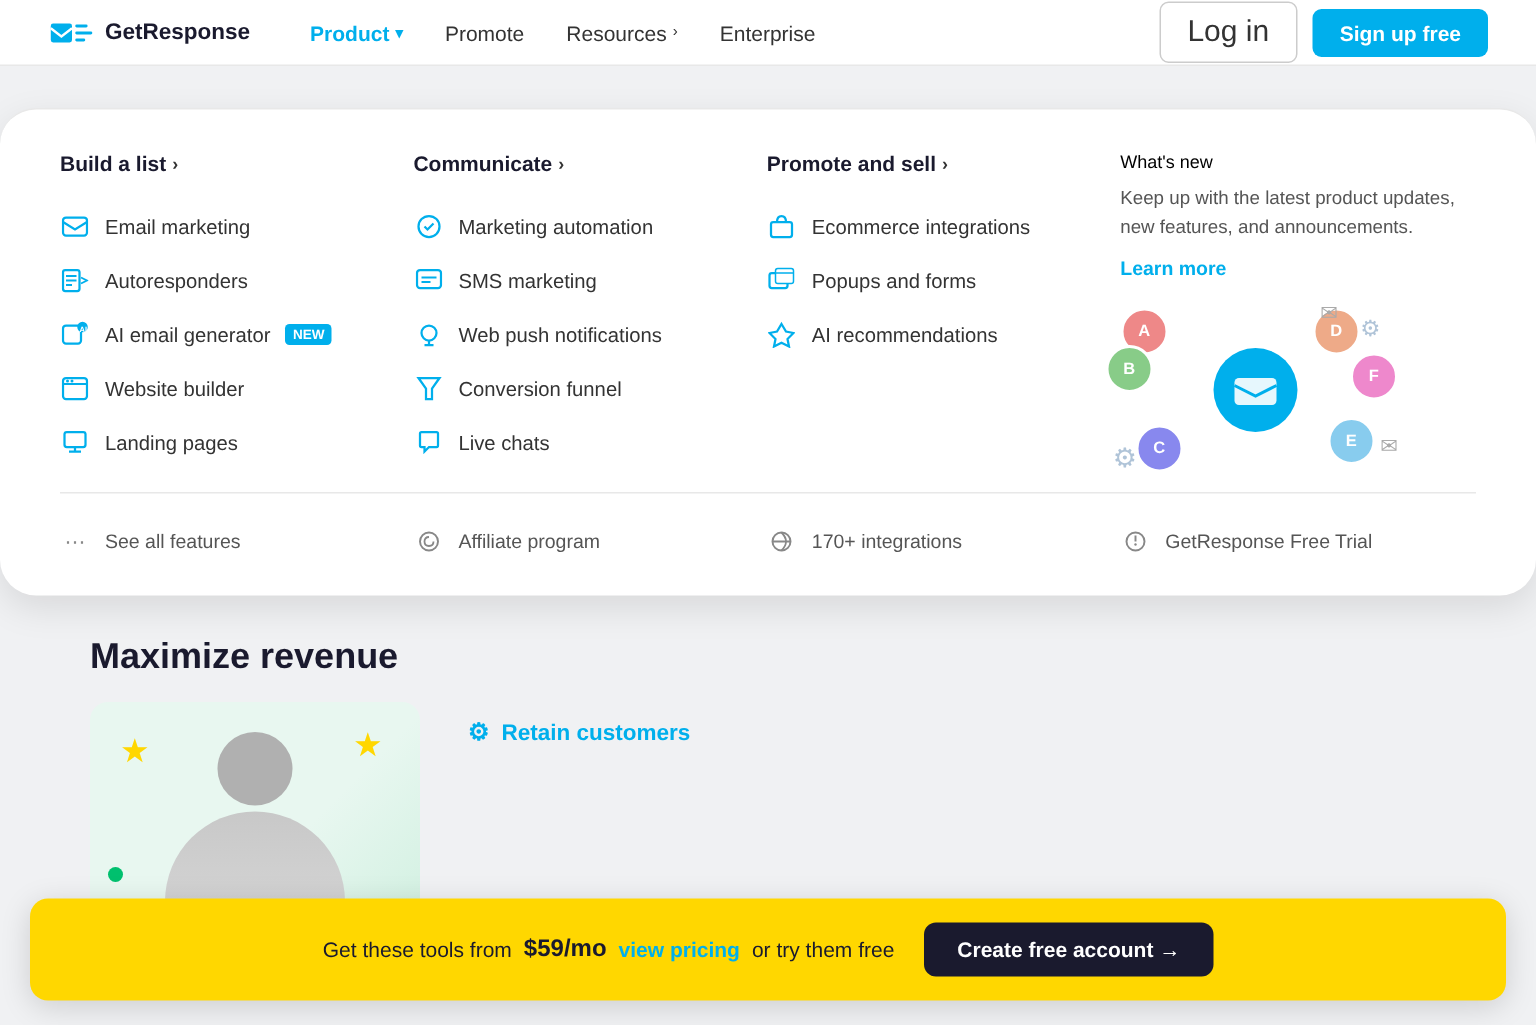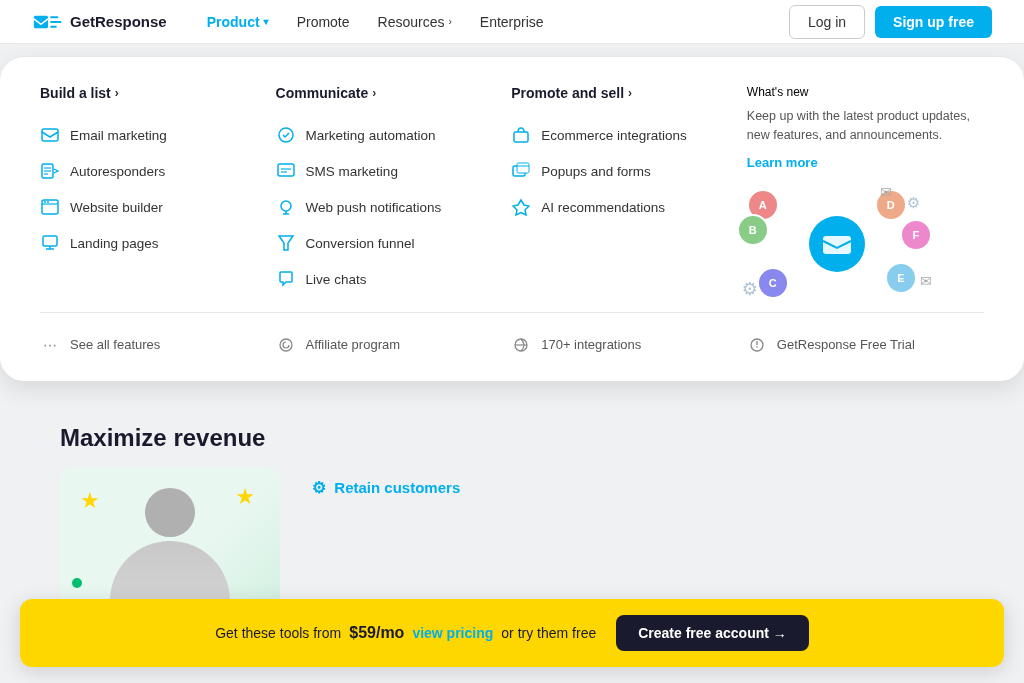--- a/index.html
+++ b/index.html
@@ -56,39 +56,39 @@
     .header-actions {
       display: flex;
       align-items: center;
       gap: 10px;
     }
     .btn-login {
       padding: 8px 18px;
       border: 1px solid #ccc;
       border-radius: 6px;
       background: #fff;
-      font-size: 14px;
+      font-size: 20px;
       cursor: pointer;
       color: #333;
     }
     .btn-signup {
       padding: 8px 18px;
       border-radius: 6px;
       background: #00afec;
       color: #fff;
       font-size: 14px;
       font-weight: 600;
       border: none;
       cursor: pointer;
     }
 
     
     .dropdown-overlay {
       position: absolute;
-      top: 56px;
+      top: 72px;
       left: 0;
       right: 0;
       background: #fff;
       border-top: 1px solid #e8e8e8;
       box-shadow: 0 8px 24px rgba(0,0,0,0.1);
       padding: 28px 40px 20px;
       display: grid;
       grid-template-columns: 1fr 1fr 1fr 1.1fr;
       gap: 0 20px;
       z-index: 5;
@@ -439,20 +439,31 @@
               <line x1="3" y1="9" x2="10" y2="9" stroke="#00afec" stroke-width="1.2"></line>
               <line x1="3" y1="12" x2="7" y2="12" stroke="#00afec" stroke-width="1.2"></line>
               <path d="M13 7 L17 9 L13 11" stroke="#00afec" stroke-width="1.3" fill="none"></path>
             </svg>
         </span>
         <span>Autoresponders</span>
       </div>
       <div class="menu-item">
         <span class="menu-item-icon">
           <svg width="18" height="18" viewBox="0 0 18 18">
+              <rect x="1" y="3" width="12" height="12" rx="2" stroke="#00afec" stroke-width="1.5" fill="none"></rect>
+              <circle cx="14" cy="4" r="3.5" fill="#00afec"></circle>
+              <text x="12" y="7" font-size="5" fill="white" font-weight="bold">AI</text>
+            </svg>
+        </span>
+        <span>AI email generator</span>
+        <span class="badge-new">NEW</span>
+      </div>
+      <div class="menu-item">
+        <span class="menu-item-icon">
+          <svg width="18" height="18" viewBox="0 0 18 18">
               <rect x="1" y="2" width="16" height="14" rx="2" stroke="#00afec" stroke-width="1.5" fill="none"></rect>
               <line x1="1" y1="6" x2="17" y2="6" stroke="#00afec" stroke-width="1.2"></line>
               <circle cx="4" cy="4" r="1" fill="#00afec"></circle>
               <circle cx="7" cy="4" r="1" fill="#00afec"></circle>
             </svg>
         </span>
         <span>Website builder</span>
       </div>
       <div class="menu-item">
         <span class="menu-item-icon">

